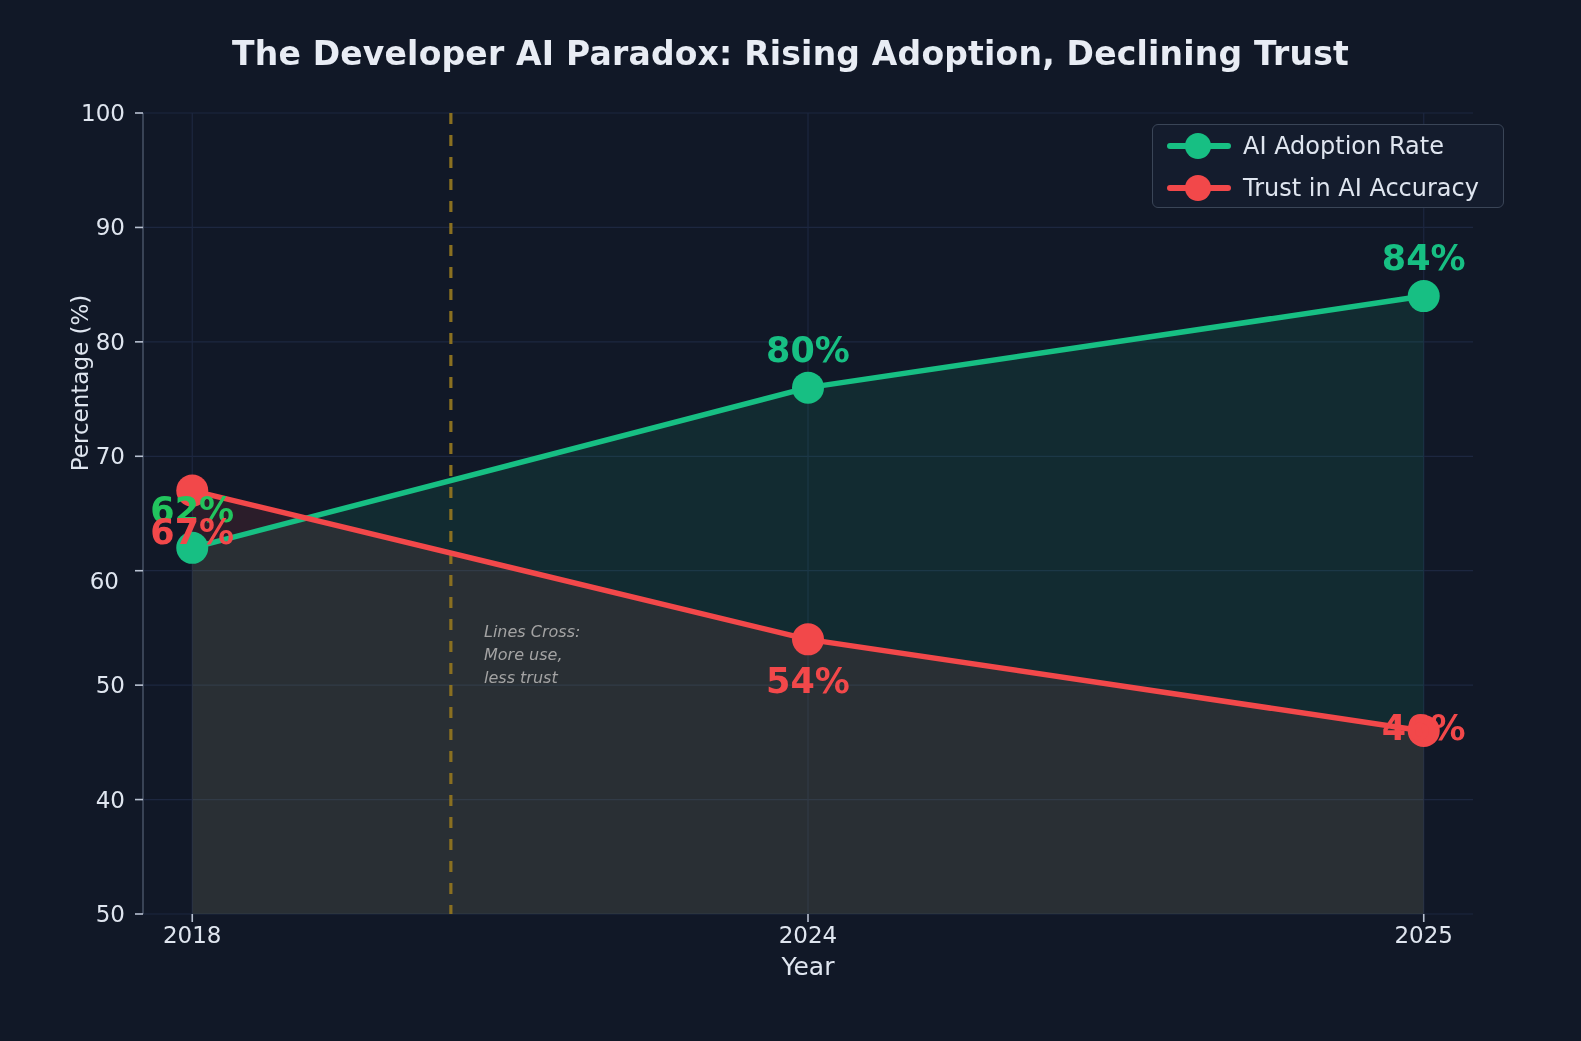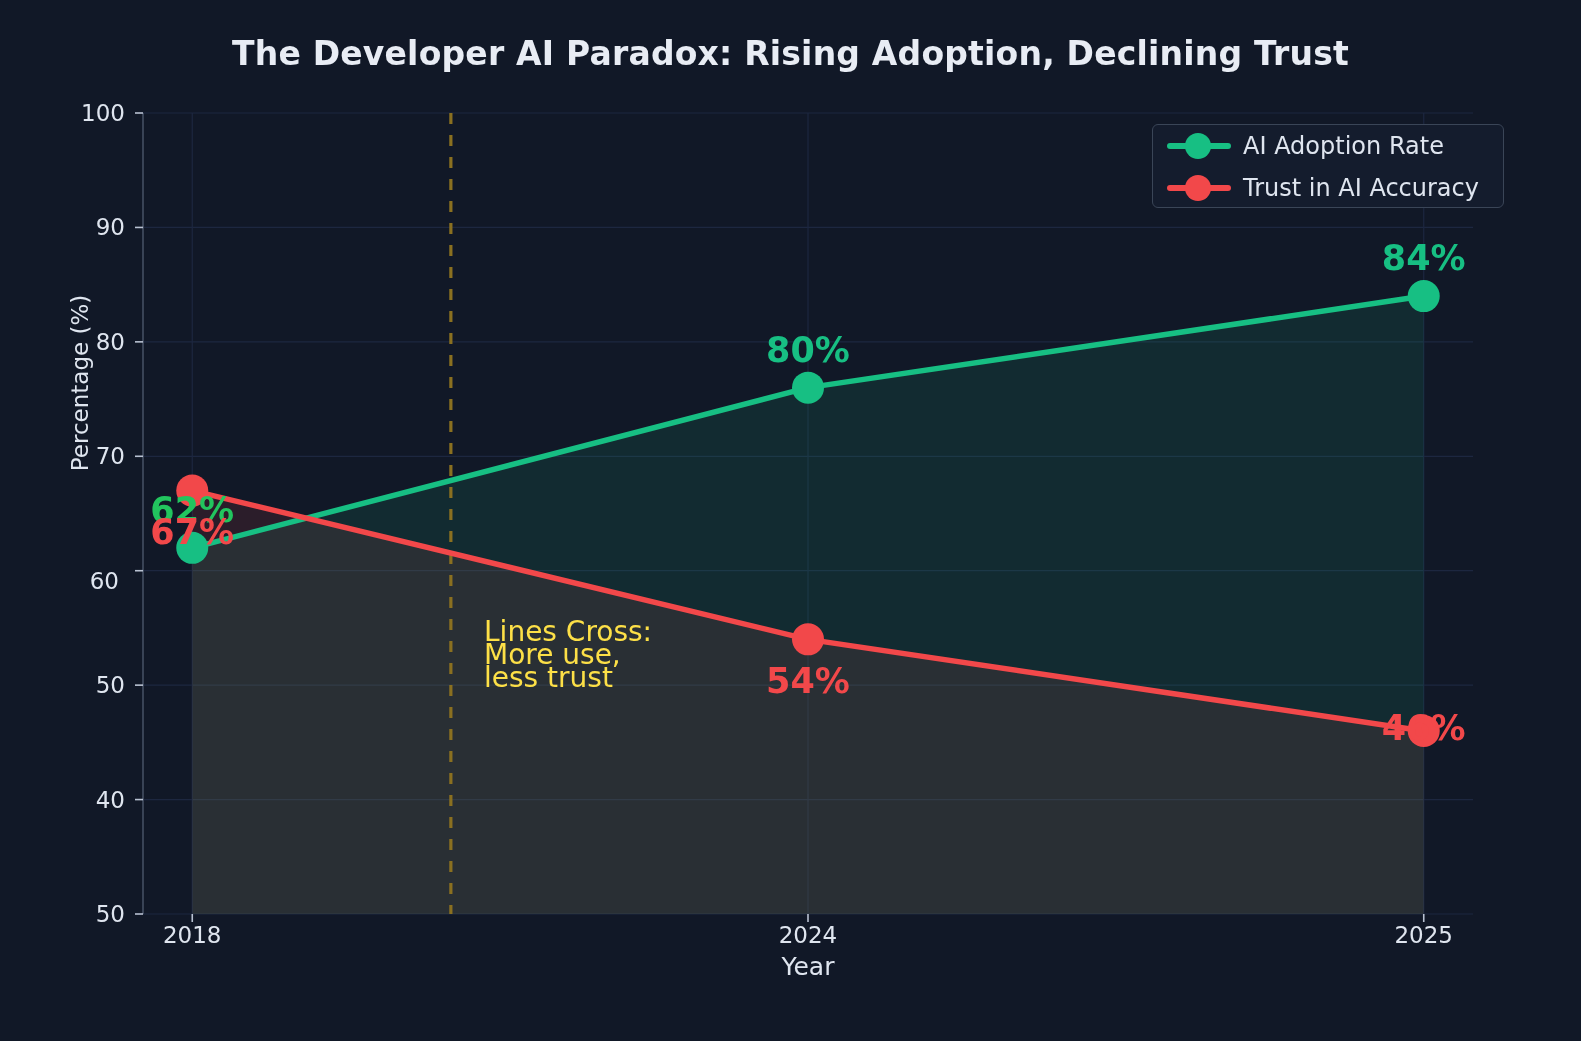--- a/index.html
+++ b/index.html
@@ -119,22 +119,23 @@
     position: absolute;
     font-size: 35px;
     font-weight: bold;
     white-space: nowrap;
     transform: translateX(-50%);
   }
   .annot {
     position: absolute;
     left: 484px;
     top: 620px;
-    font-size: 28px;
-    color: #fde047;
+    font-size: 16px;
+    font-style: italic;
+    color: #a3a3a3;
     line-height: 23px;
     white-space: pre;
   }
 </style>
 </head>
 <body>
 
 <div id="figure">
 
   <div class="chart-title">The Developer AI Paradox: Rising Adoption, Declining Trust</div>

